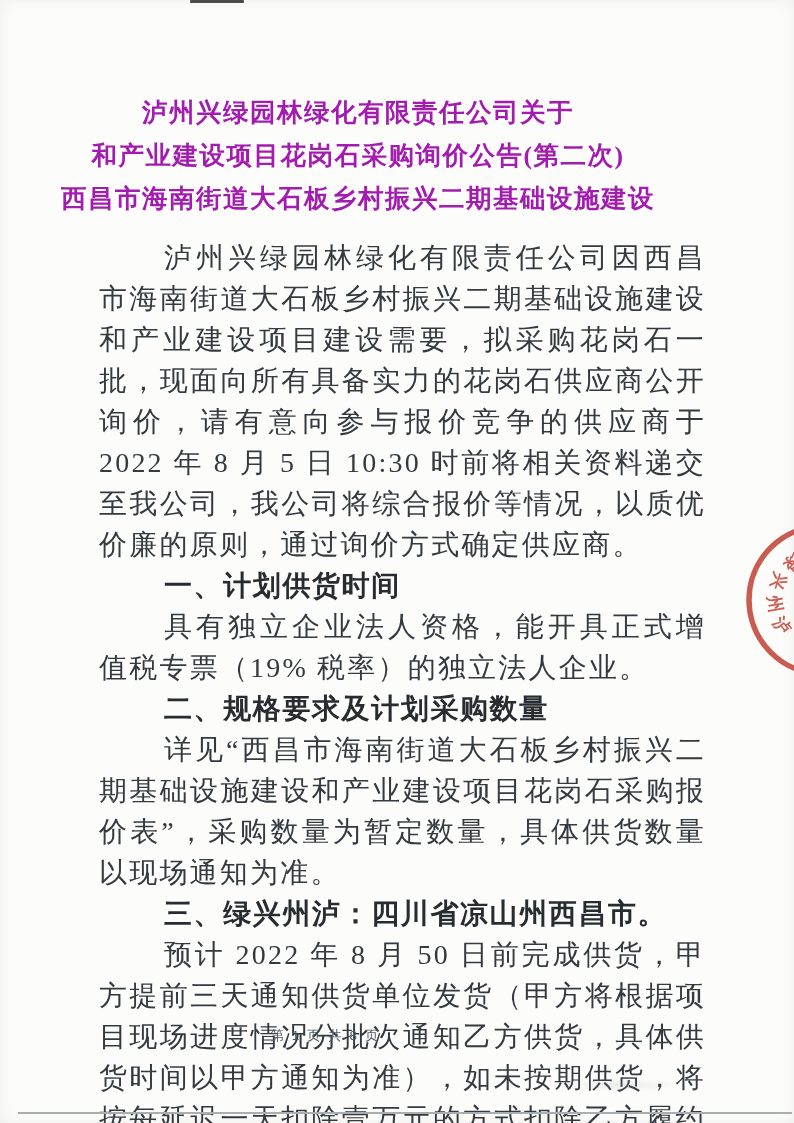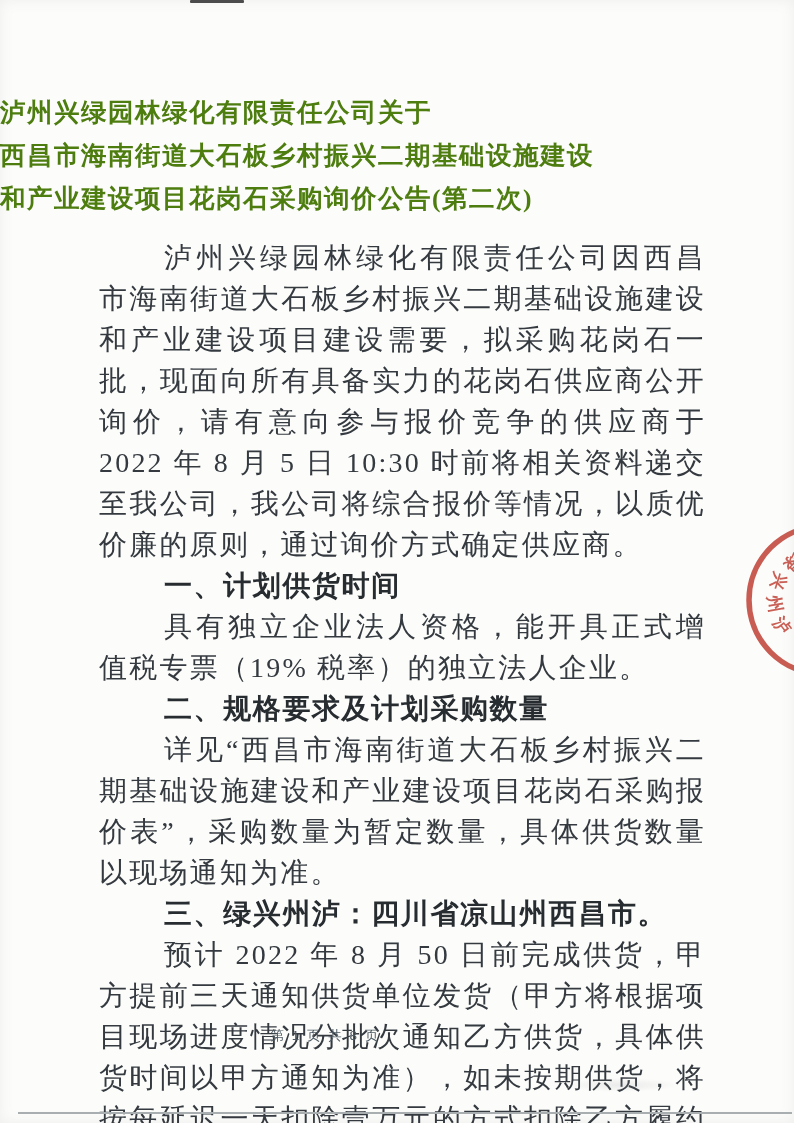--- a/index.html
+++ b/index.html
@@ -35,25 +35,26 @@
     position: absolute;
     left: 560px; top: 1078px;
     width: 120px; height: 14px;
     background: radial-gradient(ellipse at center, rgba(150,155,160,0.18), rgba(150,155,160,0) 70%);
   }
   
   .title {
     position: absolute;
     left: 0; top: 91px;
     width: 716px;
+    text-align: center;
     font-weight: bold;
     font-size: 25.5px;
     line-height: 43px;
     letter-spacing: 1.5px;
-    color: #4d7c0f;
+    color: #a21caf;
   }
   
   .content {
     position: absolute;
     left: 99px; top: 237px;
     width: 607px;
     font-size: 28px;
     line-height: 41px;
     letter-spacing: 2.2px;
     color: #343a40;
@@ -98,22 +99,22 @@
 </style>
 </head>
 <body>
 
 <div class="page">
 
   <div class="artifact-top"></div>
 
   <div class="title">
     <div>泸州兴绿园林绿化有限责任公司关于</div>
+    <div>和产业建设项目花岗石采购询价公告(第二次)</div>
     <div>西昌市海南街道大石板乡村振兴二期基础设施建设</div>
-    <div>和产业建设项目花岗石采购询价公告(第二次)</div>
   </div>
 
   <div class="content">
     <p class="para">泸州兴绿园林绿化有限责任公司因西昌市海南街道大石板乡村振兴二期基础设施建设和产业建设项目建设需要，拟采购花岗石一批，现面向所有具备实力的花岗石供应商公开询价，请有意向参与报价竞争的供应商于 2022 年 8 月 5 日 10:30 时前将相关资料递交至我公司，我公司将综合报价等情况，以质优价廉的原则，通过询价方式确定供应商。</p>
     <p class="heading">一、计划供货时间</p>
     <p class="para">具有独立企业法人资格，能开具正式增值税专票（19% 税率）的独立法人企业。</p>
     <p class="heading">二、规格要求及计划采购数量</p>
     <p class="para">详见“西昌市海南街道大石板乡村振兴二期基础设施建设和产业建设项目花岗石采购报价表”，采购数量为暂定数量，具体供货数量以现场通知为准。</p>
     <p class="heading">三、绿兴州泸：四川省凉山州西昌市。</p>
     <p class="para">预计 2022 年 8 月 50 日前完成供货，甲方提前三天通知供货单位发货（甲方将根据项目现场进度情况分批次通知乙方供货，具体供货时间以甲方通知为准），如未按期供货，将按每延迟一天扣除壹万元的方式扣除乙方履约保证金。</p>

